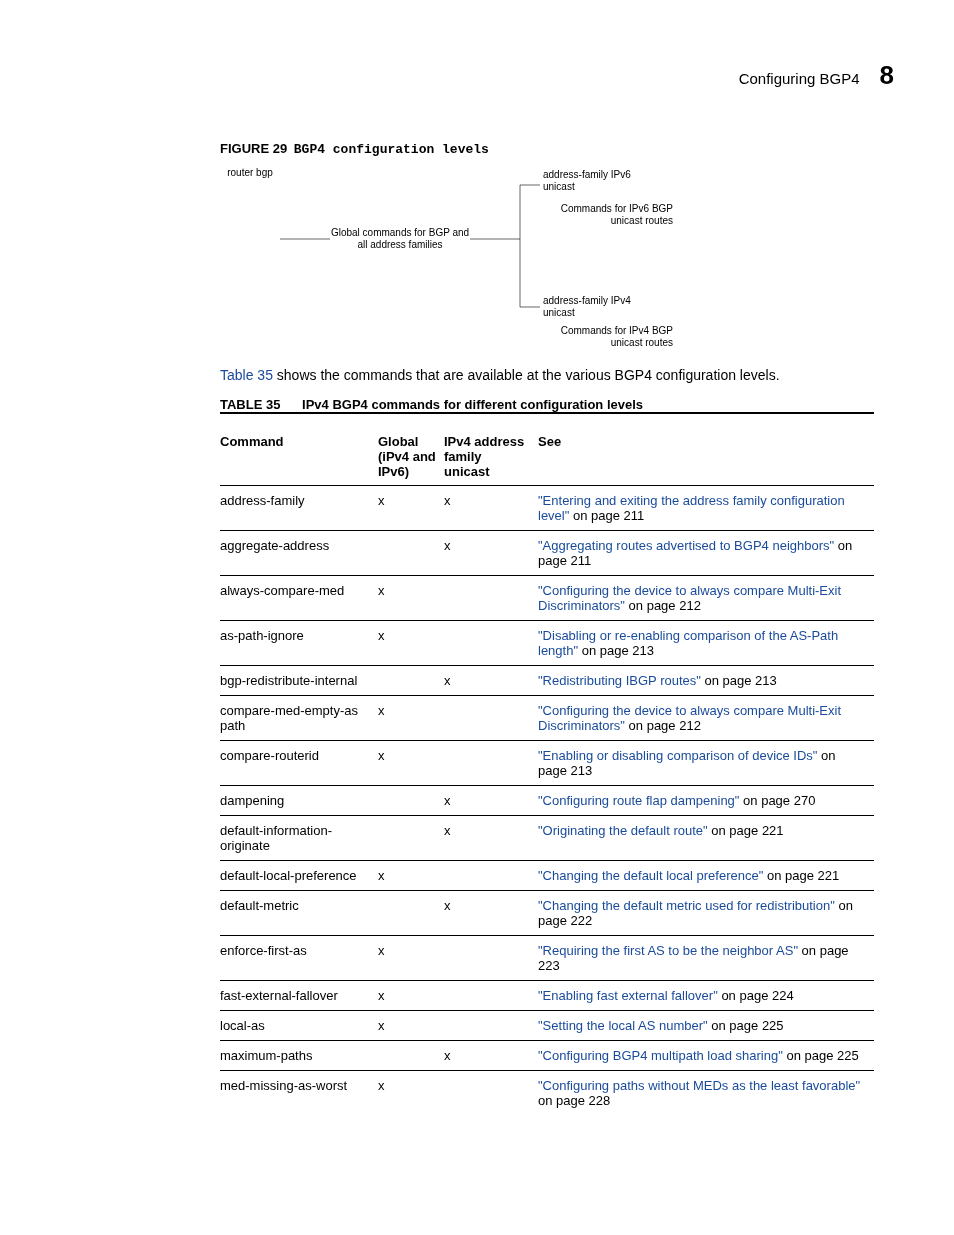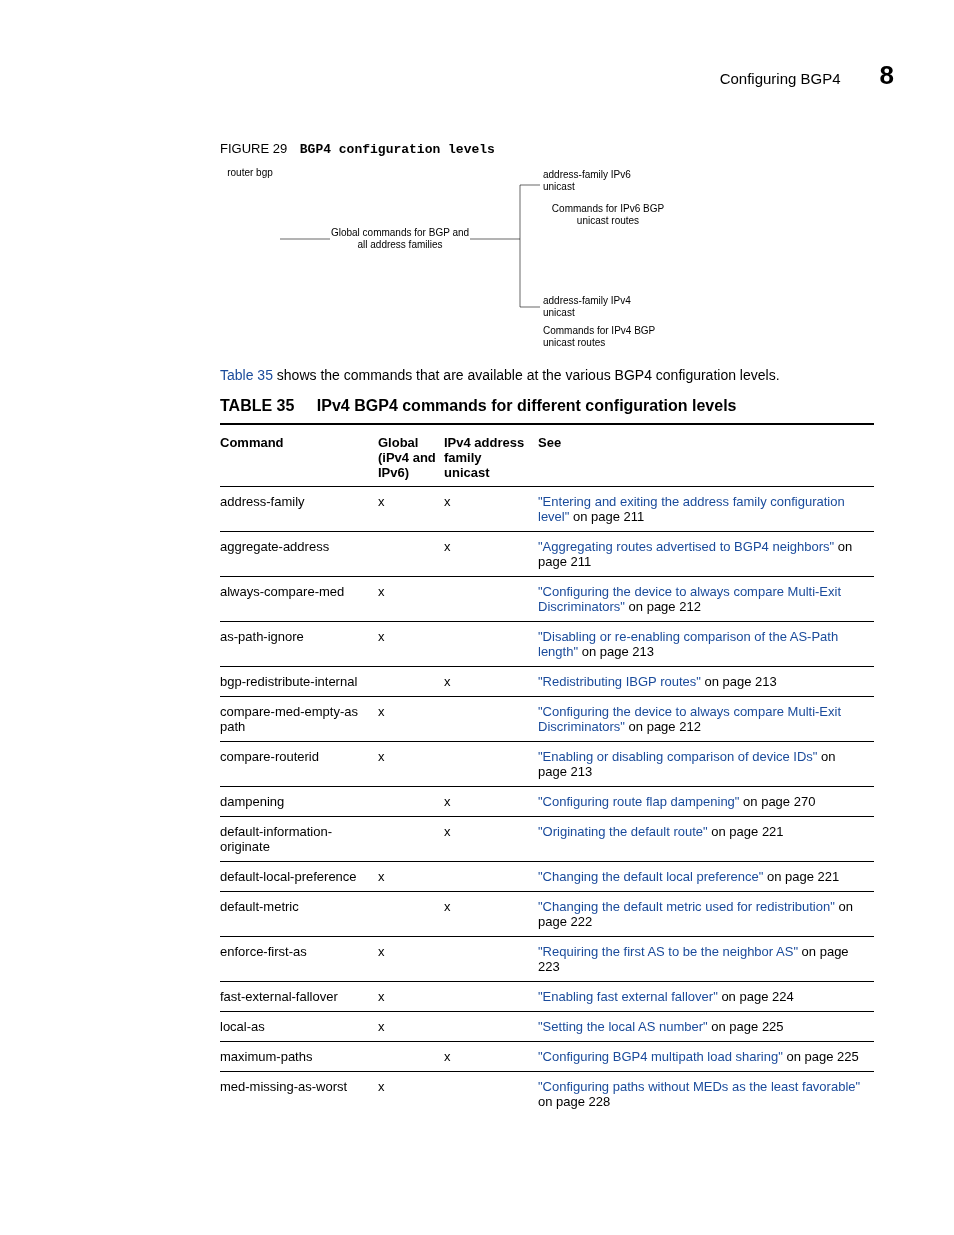--- a/index.html
+++ b/index.html
@@ -8,33 +8,33 @@
     color: #000;
     margin: 0;
     padding: 60px 60px 40px 60px;
     width: 834px;
     background: #fff;
   }
   .header-line {
     display: flex;
     justify-content: flex-end;
     align-items: baseline;
-    gap: 39px;
+    gap: 20px;
     margin-bottom: 50px;
   }
   .header-line .title { font-size: 15px; }
   .header-line .chap {
     font-size: 26px;
     font-weight: bold;
   }
   .caption {
     font-size: 13px;
     margin: 10px 0 10px 160px;
   }
-  .caption .label { font-weight: normal; margin-right: 9px; }
+  .caption .label { font-weight: bold; margin-right: 3px; }
   .caption .text { font-weight: bold; font-family: Liberation Mono, monospace; }
 
   .diagram {
     margin: 10px 0 0 160px;
     position: relative;
     height: 200px;
     font-family: Arial, sans-serif;
     font-size: 10px;
   }
   .diagram .box {
@@ -43,37 +43,37 @@
     line-height: 1.2;
   }
 
   .para {
     margin: 0 0 14px 160px;
     font-size: 14px;
   }
   a.link { color: #1a4b9b; text-decoration: none; }
 
   .tbl-caption {
-    margin: 6px 0 8px 160px;
-    font-size: 16px;
+    margin: 6px 0 0 160px;
+    font-size: 13px;
   }
   .tbl-caption .label { font-weight: bold; margin-right: 18px; }
   .tbl-caption .text { font-weight: bold; }
 
   table.cmd {
     margin-left: 160px;
     width: 654px;
     border-collapse: collapse;
     font-size: 13px;
   }
   table.cmd thead th {
     font-weight: bold;
     text-align: left;
     vertical-align: top;
-    padding: 10px 8px 6px 0;
+    padding: 20px 8px 6px 0;
     border-top: 2px solid #000;
     border-bottom: 1px solid #000;
   }
   table.cmd tbody td {
     vertical-align: top;
     padding: 7px 8px 7px 0;
     border-bottom: 1px solid #000;
   }
   table.cmd tbody tr:last-child td { border-bottom: none; }
   .col-cmd   { width: 150px; }
@@ -100,25 +100,25 @@
     <line x1="250" y1="72" x2="300" y2="72" stroke="#000" stroke-width="0.6"></line>
     <line x1="300" y1="18" x2="300" y2="140" stroke="#000" stroke-width="0.6"></line>
     <line x1="300" y1="18" x2="320" y2="18" stroke="#000" stroke-width="0.6"></line>
     <line x1="300" y1="140" x2="320" y2="140" stroke="#000" stroke-width="0.6"></line>
   </svg>
   <div class="box" style="left:0;top:66;width:60px;">router bgp</div>
   <div class="box" style="left:110px;top:60px;width:140px;">Global commands for BGP
 and all address families</div>
   <div class="box" style="left:323px;top:2px;width:120px;text-align:left;">address-family
 IPv6 unicast</div>
-  <div class="box" style="left:323px;top:36px;width:130px;text-align:center;">Commands for IPv6
+  <div class="box" style="left:323px;top:36px;width:130px;text-align:right;">Commands for IPv6
 BGP unicast routes</div>
   <div class="box" style="left:323px;top:128px;width:120px;text-align:left;">address-family
 IPv4 unicast</div>
-  <div class="box" style="left:323px;top:158px;width:130px;text-align:left;">Commands for IPv4
+  <div class="box" style="left:323px;top:158px;width:130px;text-align:right;">Commands for IPv4
 BGP unicast routes</div>
 </div>
 
 <p class="para">
   <a class="link" href="#">Table 35</a><span> shows the commands that are available at the various BGP4 configuration levels.</span>
 </p>
 
 <div class="tbl-caption">
   <span class="label">TABLE 35</span>
   <span class="text">IPv4 BGP4 commands for different configuration levels</span>

